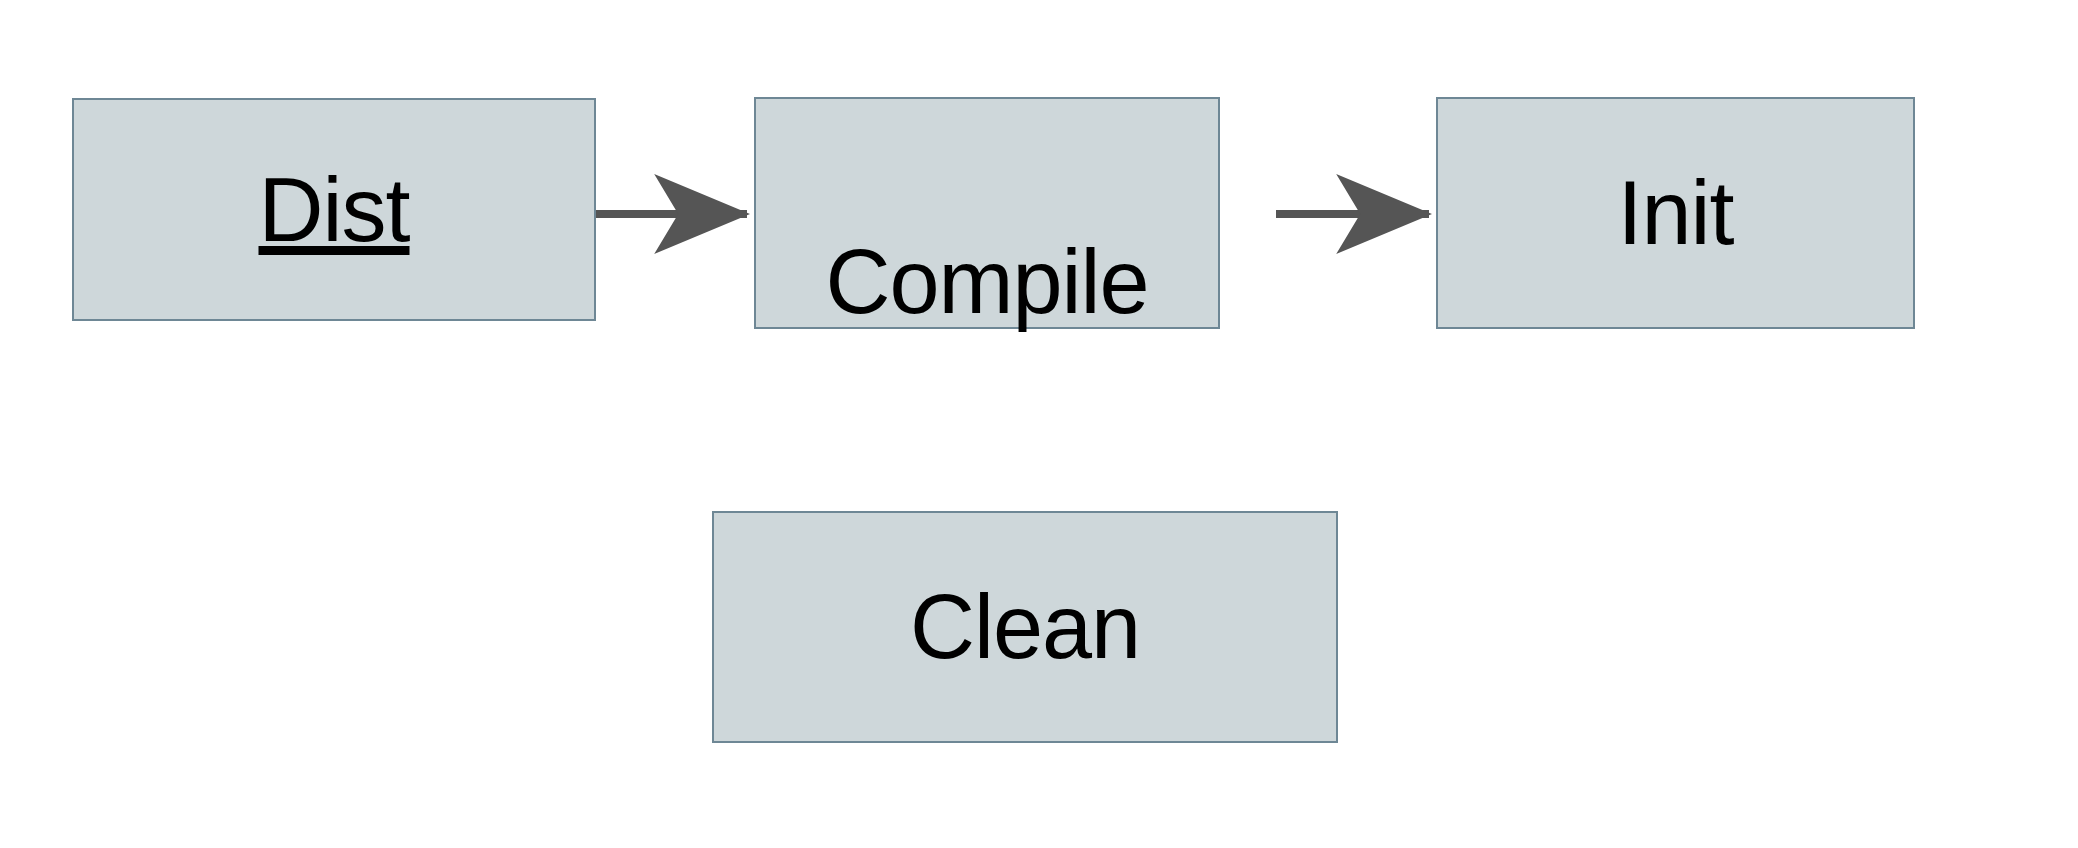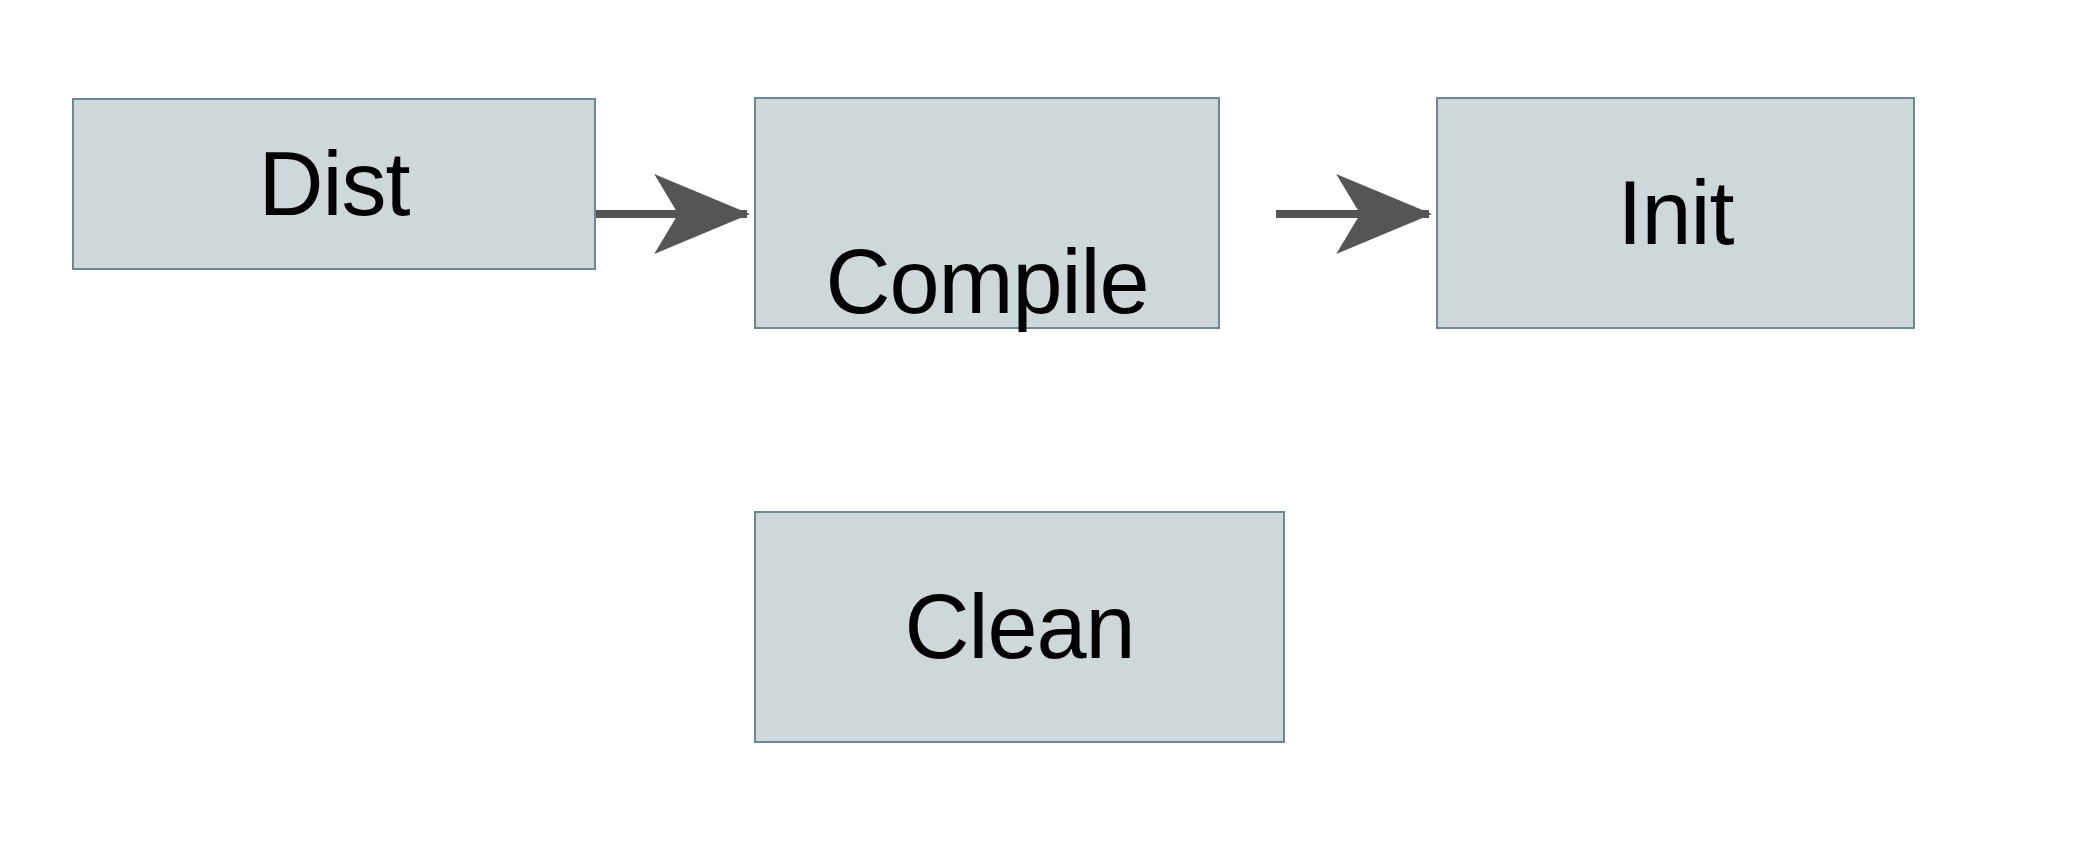--- a/index.html
+++ b/index.html
@@ -39,24 +39,24 @@
   }
   .edge-layer {
     position: absolute;
     left: 0;
     top: 0;
     width: 2078px;
     height: 848px;
     pointer-events: none;
   }
   
-  #node-dist    { left: 72px;   top: 98px;  width: 524px; height: 172px; }
+  #node-dist    { left: 72px;   top: 98px;  width: 524px; height: 223px; text-decoration: underline; }
   #node-compile { left: 754px;  top: 97px;  width: 466px; height: 232px; align-items: flex-end; }
   #node-init    { left: 1436px; top: 97px;  width: 479px; height: 232px; }
-  #node-clean   { left: 754px;  top: 511px; width: 531px; height: 232px; }
+  #node-clean   { left: 712px;  top: 511px; width: 626px; height: 232px; }
 </style>
 </head>
 <body>
 
 <div id="canvas">
 
   <svg class="edge-layer" viewBox="0 0 2078 848" width="2078" height="848" xmlns="http://www.w3.org/2000/svg">
     <defs>
       <marker id="arrowhead" markerWidth="12" markerHeight="10" refX="11.6" refY="5" orient="auto" markerUnits="strokeWidth">
         <path d="M 0 0 L 12 5 L 0 10 L 3 5 Z" fill="#555555"></path>

